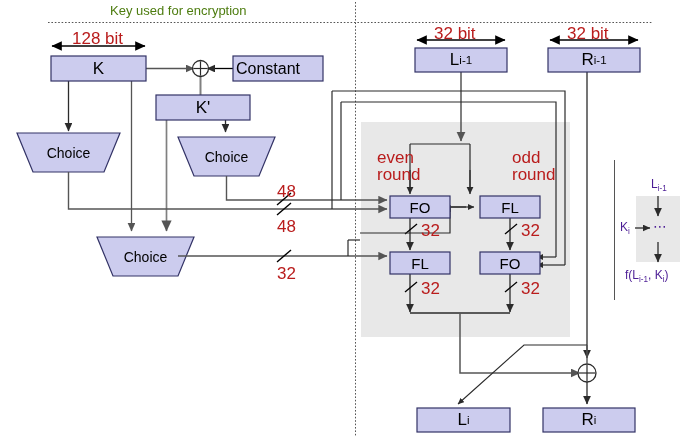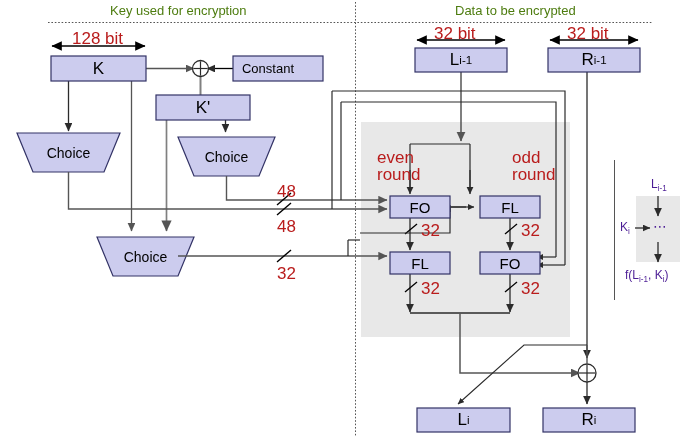--- a/index.html
+++ b/index.html
@@ -149,26 +149,25 @@
 
     <rect x="417" y="408" width="93" height="24" fill="#ccccee" stroke="#333366" stroke-width="1.2"></rect>
     <rect x="543" y="408" width="92" height="24" fill="#ccccee" stroke="#333366" stroke-width="1.2"></rect>
 
     <line x1="658" y1="196" x2="658" y2="216" stroke="#2b2b2b" stroke-width="1.3" marker-end="url(#ah)"></line>
     <line x1="635" y1="228" x2="650" y2="228" stroke="#2b2b2b" stroke-width="1.3" marker-end="url(#ahs)"></line>
     <line x1="658" y1="242" x2="658" y2="262" stroke="#2b2b2b" stroke-width="1.3" marker-end="url(#ah)"></line>
   </svg>
 
   <div class="hdr" style="left:110px;top:3px;">Key used for encryption</div>
-  <div class="hdr" style="left:455px;top:3px;">Data to be encrypted</div>
 
   <div class="lbl" style="left:72px;top:29px;">128 bit</div>
 
   <div class="boxtxt" style="left:51px;top:56px;width:95px;height:25px;font-size:17px;">K</div>
-  <div class="boxtxt" style="left:233px;top:56px;width:70px;height:25px;font-size:13px;">Constant</div>
+  <div class="boxtxt" style="left:233px;top:56px;width:70px;height:25px;font-size:16px;">Constant</div>
   <div class="boxtxt" style="left:156px;top:95px;width:94px;height:25px;font-size:17px;">K'</div>
 
   <div class="boxtxt" style="left:17px;top:140px;width:103px;height:26px;font-size:14px;">Choice</div>
   <div class="boxtxt" style="left:178px;top:144px;width:97px;height:26px;font-size:14px;">Choice</div>
   <div class="boxtxt" style="left:97px;top:244px;width:97px;height:26px;font-size:14px;">Choice</div>
 
   <div class="lbl" style="left:277px;top:182px;">48</div>
   <div class="lbl" style="left:277px;top:217px;">48</div>
   <div class="lbl" style="left:277px;top:264px;">32</div>
 

